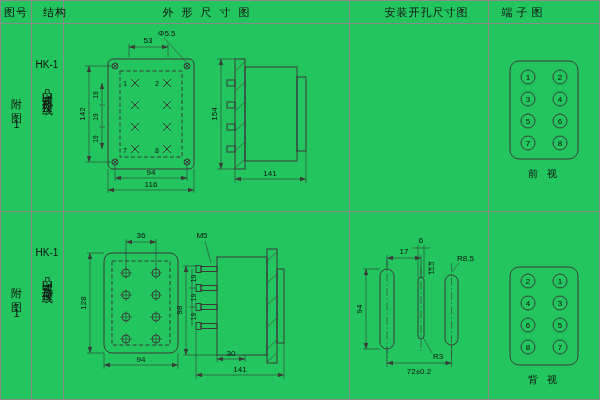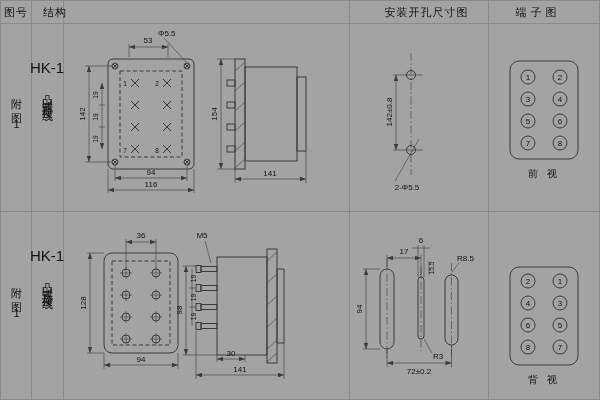--- a/index.html
+++ b/index.html
@@ -1,31 +1,31 @@
 <!DOCTYPE html>
 <html><head>
 <meta charset="utf-8">
 <style>
   html,body { margin:0; padding:0; background:#fff; }
-  .page { position:relative; width:600px; height:400px; background:#a3a3a3;
+  .page { position:relative; width:600px; height:400px; background:#22c55e;
           font-family:"Liberation Sans","DejaVu Sans",sans-serif; color:#111;
           border:1px solid #8a8a8a; box-sizing:border-box; overflow:hidden; }
   .vline { position:absolute; top:0; bottom:0; width:1px; background:#8a8a8a; }
   .hline { position:absolute; left:0; right:0; height:1px; background:#8a8a8a; }
   .cell  { position:absolute; box-sizing:border-box; }
   .hdr   { display:flex; align-items:center; justify-content:center;
            font-size:11px; letter-spacing:1px; }
   .hdr.wide  { letter-spacing:8px; text-indent:8px; }
   .hdr.mid   { letter-spacing:1px;padding-left:16px; }
   .hdr.term  { letter-spacing:4px; text-indent:4px; }
   .figcell { display:flex; align-items:center; justify-content:center; }
   .vtext { writing-mode:vertical-rl; text-orientation:upright; font-size:11px; }
   .figtxt { letter-spacing:14px; }
   .structcell { display:flex; flex-direction:column; align-items:center; padding-top:36px; }
-  .model { font-size:15px; margin-bottom:10px; white-space:nowrap; }
+  .model { font-size:10px; margin-bottom:10px; white-space:nowrap; }
   .wiring { letter-spacing:3px; }
   svg.fill { position:absolute; left:0; top:0; }
   .ln   { fill:none; stroke:#3a3a3a; stroke-width:1; }
   .thin { fill:none; stroke:#3a3a3a; stroke-width:0.6; }
   .dash { stroke-dasharray:4 2.5; }
   .cl   { fill:none; stroke:#3a3a3a; stroke-width:0.6; stroke-dasharray:8 2.5 1.5 2.5; }
   .dim  { marker-start:url(#ar); marker-end:url(#ar); }
   text.d  { font-size:8px; fill:#111; text-anchor:middle; }
   text.ds { font-size:6.5px; fill:#111; text-anchor:middle; }
   text.tn { font-size:8px; fill:#111; text-anchor:middle; }
@@ -47,22 +47,23 @@
 
   <div class="vline" style="left:30px"></div>
   <div class="vline" style="left:62px"></div>
   <div class="vline" style="left:348px"></div>
   <div class="vline" style="left:487px"></div>
   <div class="hline" style="top:22px"></div>
   <div class="hline" style="top:210px"></div>
 
   <div class="cell hdr" style="left:0;top:0;width:30px;height:22px">图号</div>
   <div class="cell hdr" style="left:38px;top:0;width:32px;height:22px">结构</div>
+  <div class="cell hdr wide" style="left:62px;top:0;width:286px;height:22px">外形尺寸图</div>
   <div class="cell hdr mid" style="left:348px;top:0;width:139px;height:22px">安装开孔尺寸图</div>
-  <div class="cell hdr term" style="left:487px;top:0;width:96px;height:22px">端子图</div>
+  <div class="cell hdr term" style="left:473px;top:0;width:96px;height:22px">端子图</div>
 
   <div class="cell figcell" style="left:0;top:22px;width:30px;height:188px">
     <div class="vtext figtxt">附图1</div>
   </div>
 
   <div class="cell structcell" style="left:30px;top:22px;width:32px;height:188px">
     <div class="model">HK-1</div>
     <div class="vtext wiring">凸出式前接线</div>
   </div>
 
@@ -138,34 +139,20 @@
         <path class="thin" d="M172,36 H154 M172,146 H154"></path>
         <line class="thin dim" x1="158" y1="36" x2="158" y2="146"></line>
         <text class="d" transform="rotate(-90 154 91)" x="154" y="91">154</text>
         <path class="thin" d="M172,146 V160 M243,128 V160"></path>
         <line class="thin dim" x1="172" y1="156" x2="243" y2="156"></line>
         <text class="d" x="207" y="153">141</text>
       </g>
     </svg>
   </div>
 
-  <div class="cell" style="left:348px;top:22px;width:139px;height:188px">
-    <svg class="fill" width="139" height="188" viewBox="0 0 139 188">
-      <line class="cl" x1="62" y1="30" x2="62" y2="152"></line>
-      <g class="ln">
-        <circle cx="62" cy="52" r="4.5"></circle>
-        <circle cx="62" cy="127" r="4.5"></circle>
-      </g>
-      <path class="thin" d="M44,52 H74 M44,127 H74"></path>
-      <line class="thin dim" x1="47" y1="52" x2="47" y2="127"></line>
-      <text class="d" transform="rotate(-90 43 89)" x="43" y="89">142±0.8</text>
-      <path class="thin" d="M70,116 L46,158"></path>
-      <text class="d" x="58" y="167">2-Φ5.5</text>
-    </svg>
-  </div>
 
   <div class="cell" style="left:487px;top:22px;width:113px;height:188px">
     <svg class="fill" width="113" height="188" viewBox="0 0 113 188">
       <rect class="ln" x="22" y="38" width="68" height="98" rx="9"></rect>
       <g class="ln">
         <circle cx="40" cy="54" r="7"></circle>
           <circle cx="72" cy="54" r="7"></circle>
         <circle cx="40" cy="76" r="7"></circle>
           <circle cx="72" cy="76" r="7"></circle>
         <circle cx="40" cy="98" r="7"></circle>

